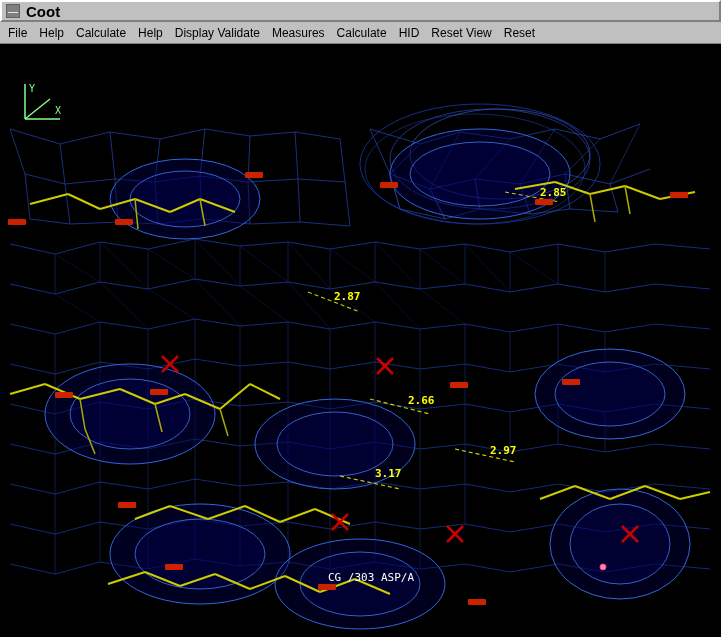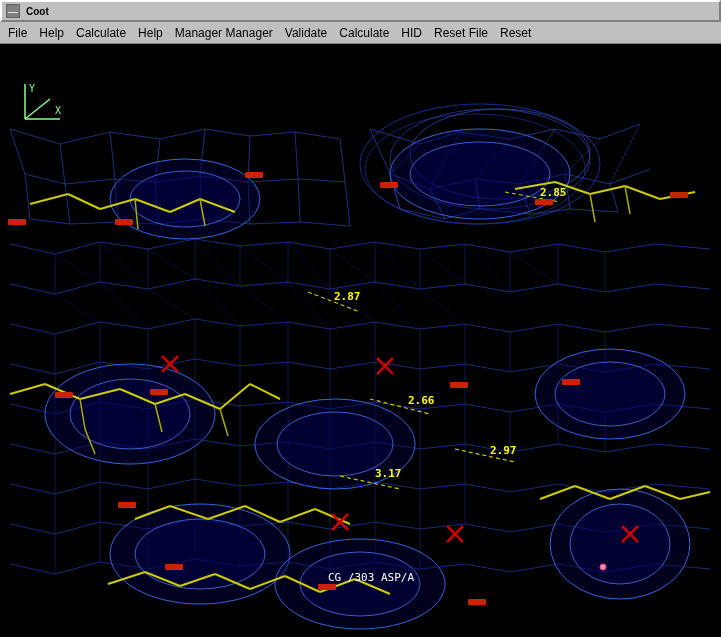--- a/index.html
+++ b/index.html
@@ -30,21 +30,21 @@
       background: #808080;
       border: 1px solid #606060;
       margin-right: 6px;
       display: flex;
       align-items: center;
       justify-content: center;
       font-size: 10px;
       color: white;
     }
     .title-bar-text {
-      font-size: 10px;
+      font-size: 15px;
       font-weight: bold;
       color: #000;
     }
 
     
     .menu-bar {
       display: flex;
       align-items: center;
       background: #c0c0c0;
       border-bottom: 1px solid #808080;
@@ -83,25 +83,25 @@
     <span>—</span>
   </div>
   <span class="title-bar-text">Coot</span>
 </div>
 
 <div class="menu-bar">
   <div class="menu-item">File</div>
   <div class="menu-item">Help</div>
   <div class="menu-item">Calculate</div>
   <div class="menu-item">Help</div>
-  <div class="menu-item">Manager Manager</div>
-  <div class="menu-item">Validate</div>
+  <div class="menu-item">Display Validate</div>
+  <div class="menu-item">Measures</div>
   <div class="menu-item">Calculate</div>
   <div class="menu-item">HID</div>
-  <div class="menu-item">Reset File</div>
+  <div class="menu-item">Reset View</div>
   <div class="menu-item">Reset</div>
 </div>
 
 <div class="viewport">
 
   <svg class="mol-canvas" viewBox="0 0 721 593" xmlns="http://www.w3.org/2000/svg">
 
     <g opacity="0.85">
 
       <ellipse cx="480" cy="120" rx="120" ry="60" fill="none" stroke="#2244cc" stroke-width="0.8"></ellipse>

